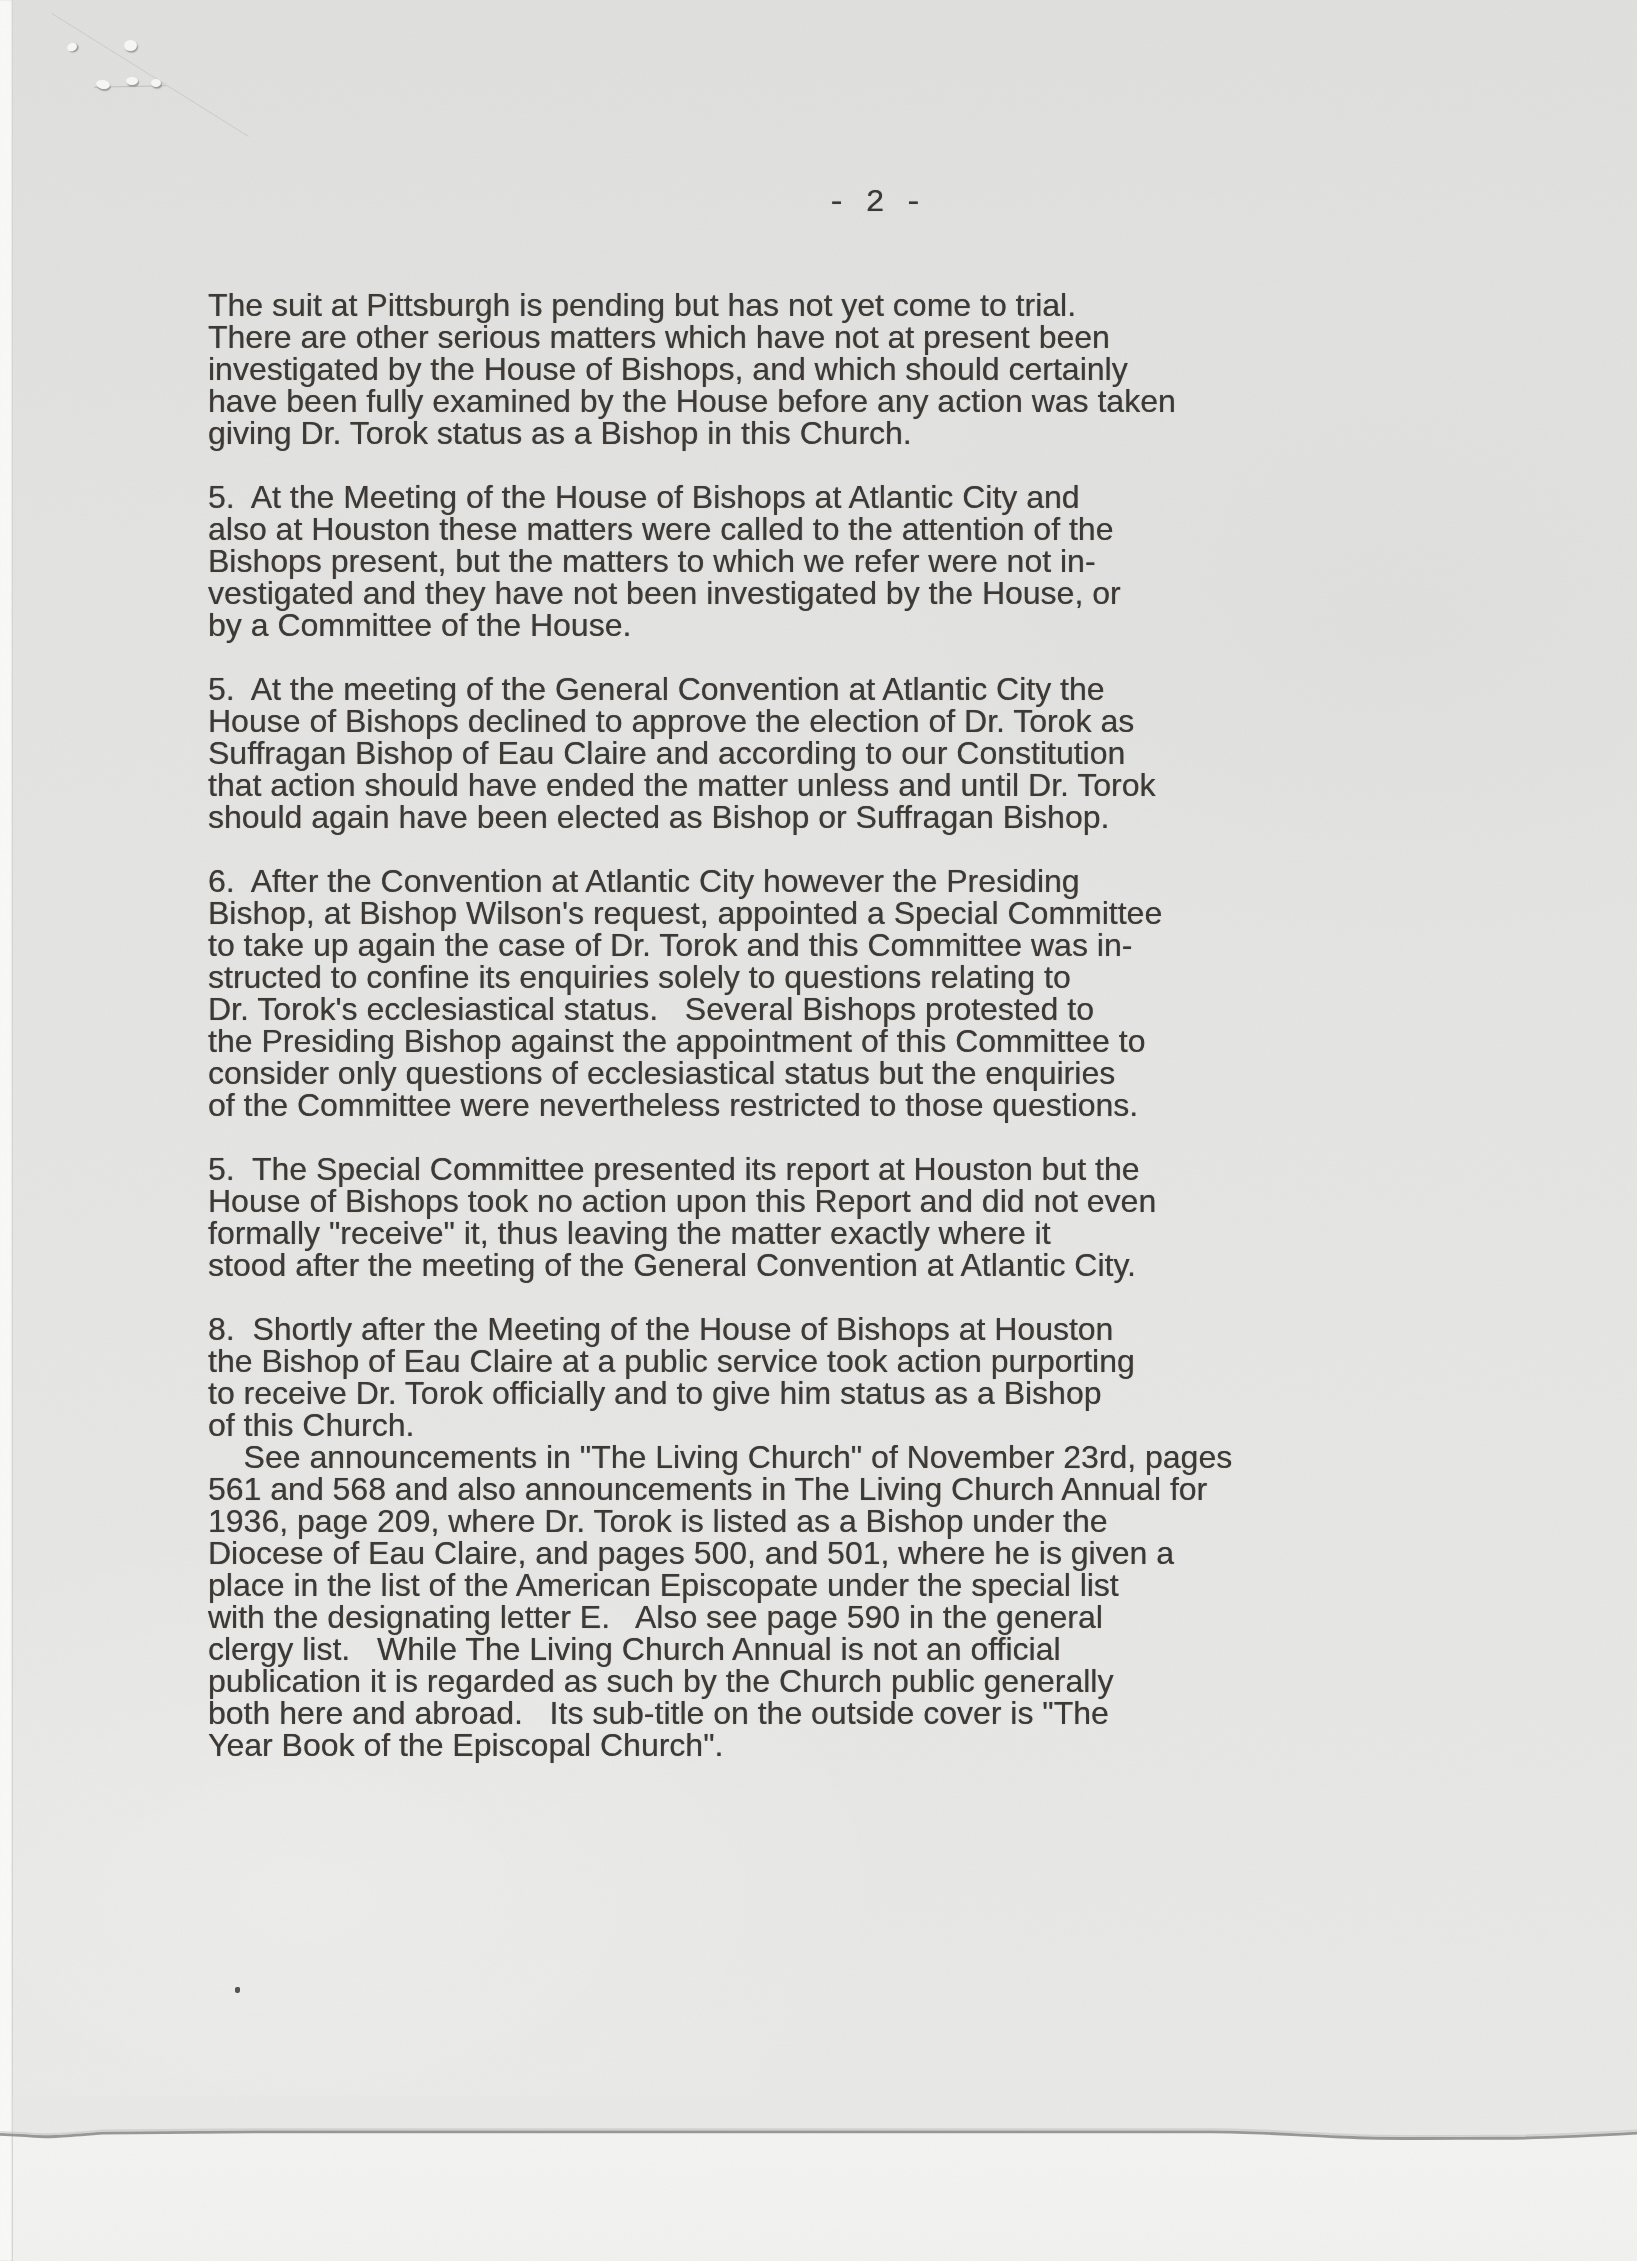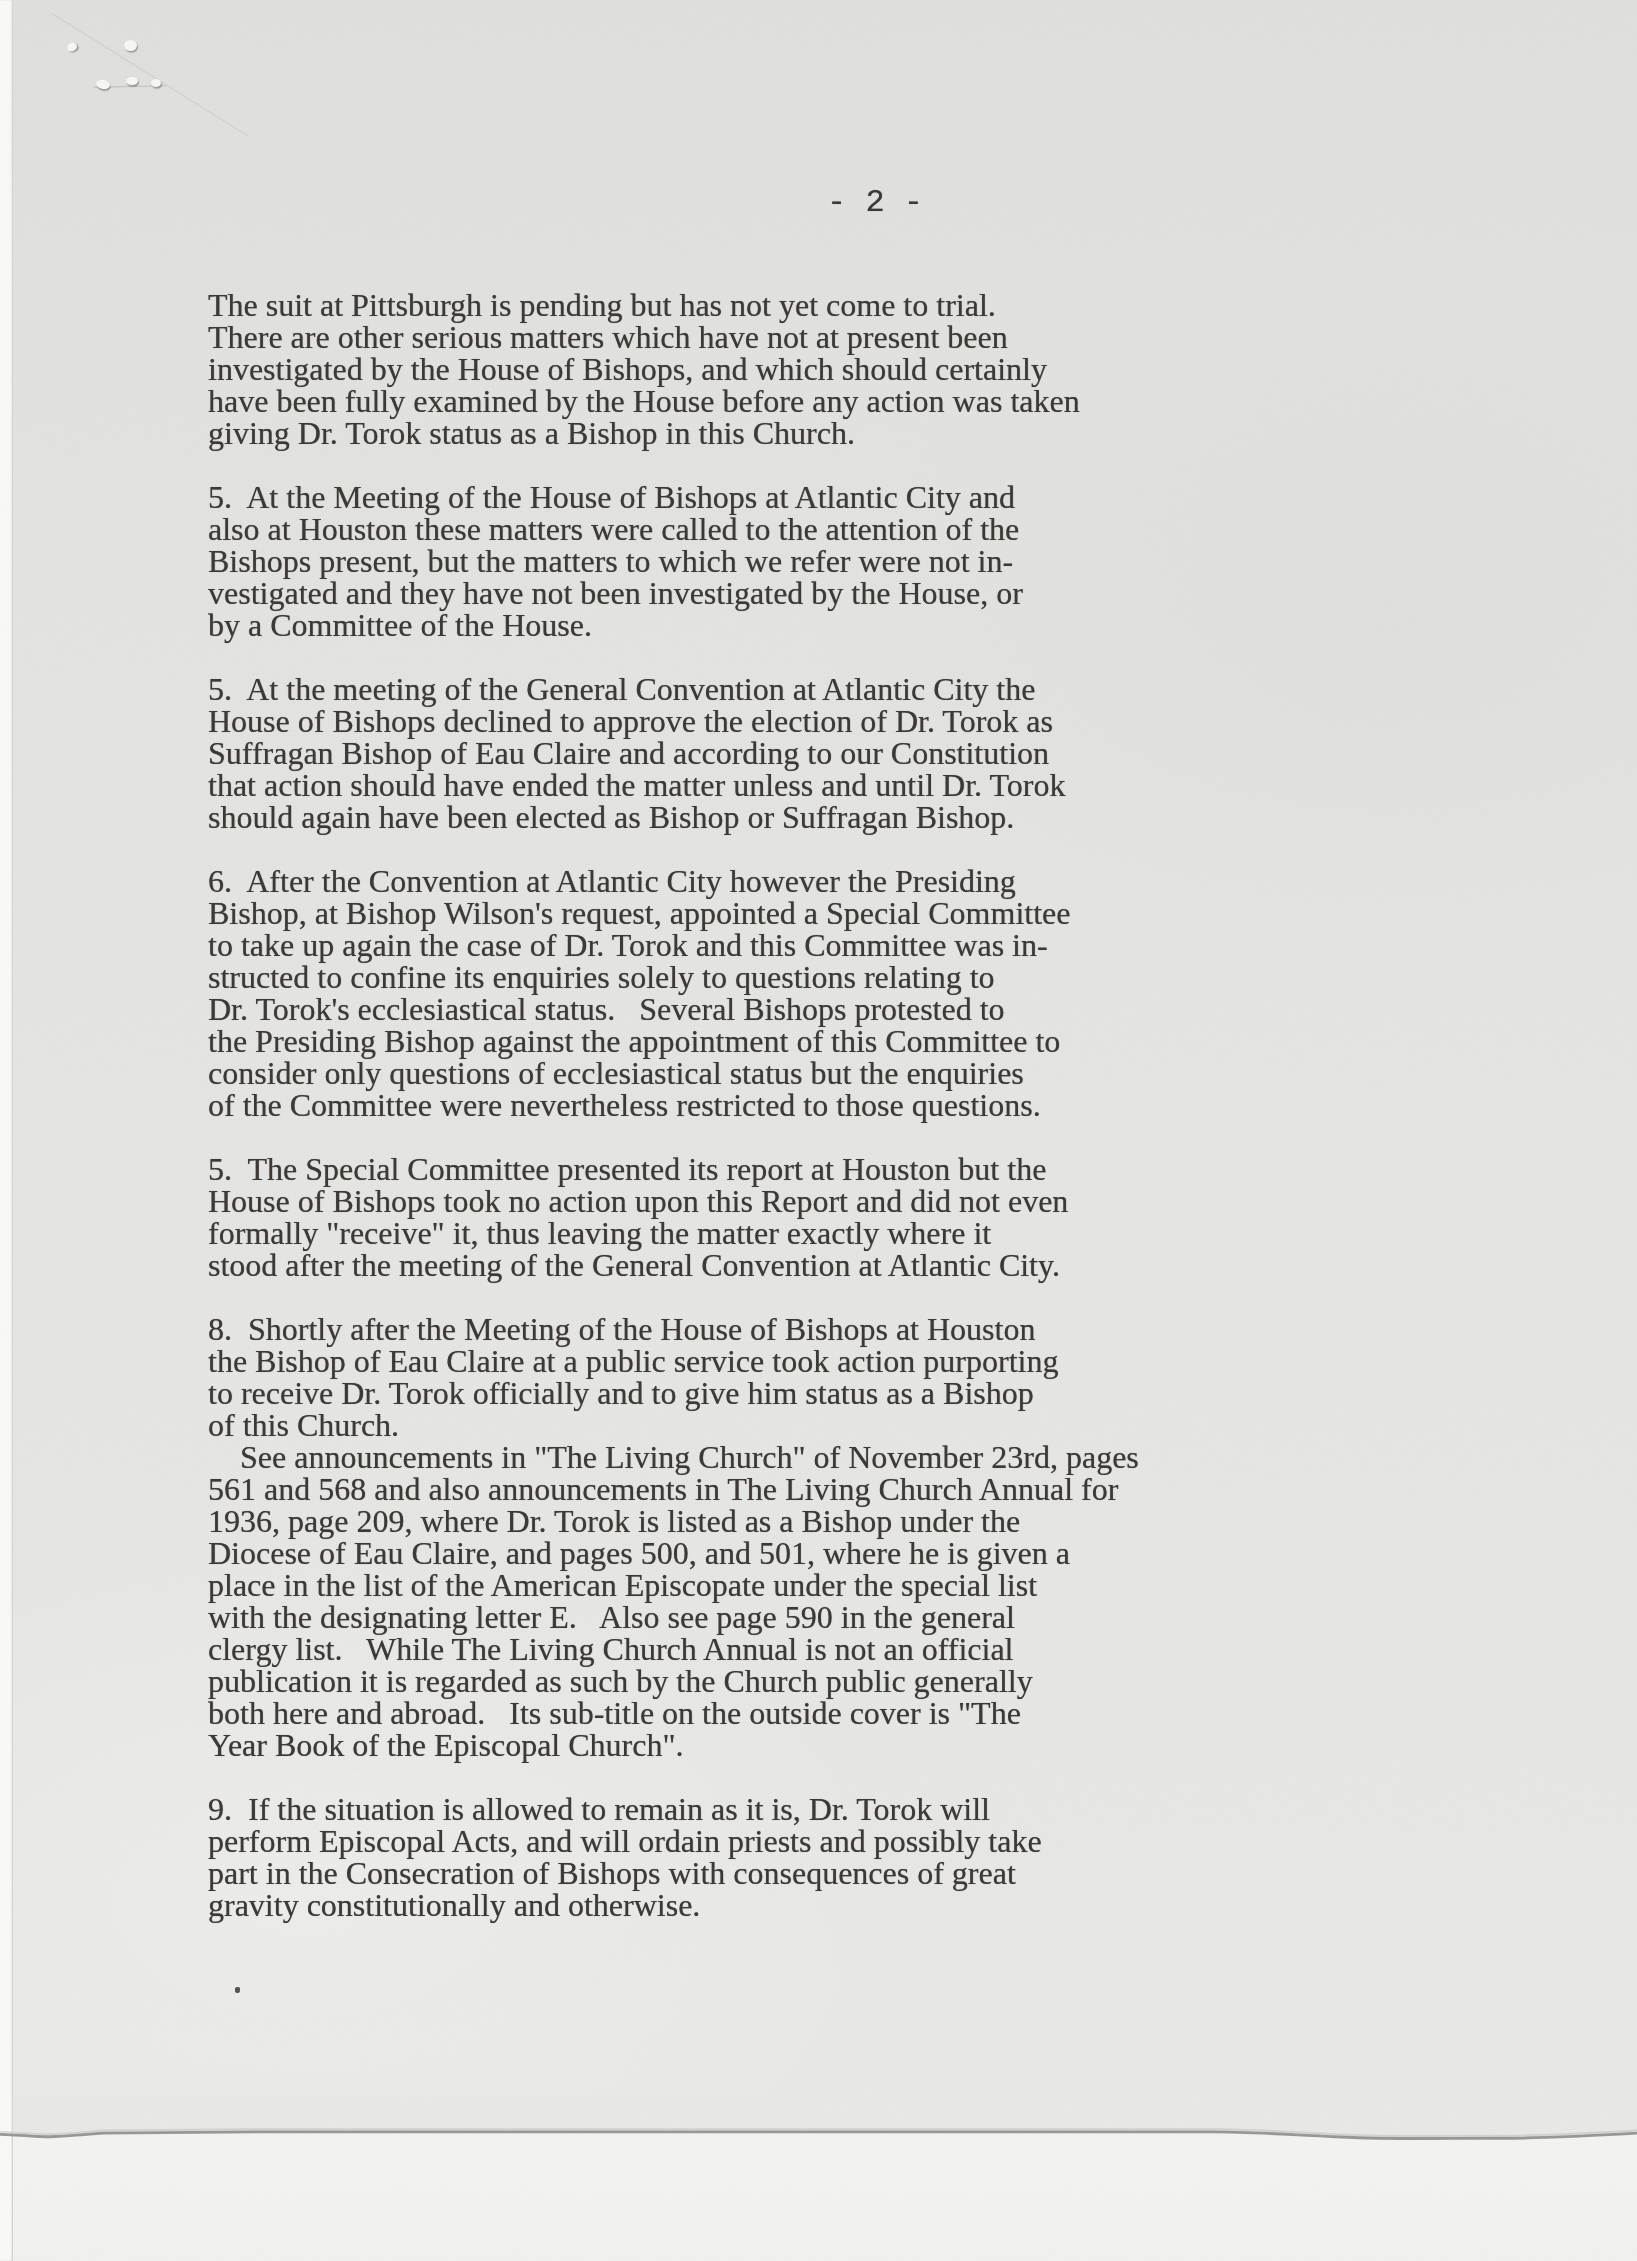--- a/index.html
+++ b/index.html
@@ -39,21 +39,21 @@
 
   .page-number {
     position: absolute; left: 814px; top: 187px;
     font-size: 32px; line-height: 32px; white-space: pre;
     color: var(--ink);
     text-shadow: 0 0 0.8px rgba(52,49,44,0.55);
   }
 
   .body-text { position: absolute; left: 195px; top: 289px; }
   .para {
-    font-family: Liberation Serif, serif;
+    font-family: Liberation Sans, sans-serif;
     font-size: 32px; line-height: 32px;
     white-space: pre;
     margin: 0 0 32px 0;
     color: var(--ink);
     text-shadow: 0 0 0.8px rgba(52,49,44,0.55), 0.4px 0.4px 0 rgba(52,49,44,0.18);
   }
 
   
   .hole {
     position: absolute; background: #f7f7f6; border-radius: 50%;
@@ -138,24 +138,20 @@
     See announcements in "The Living Church" of November 23rd, pages
 561 and 568 and also announcements in The Living Church Annual for
 1936, page 209, where Dr. Torok is listed as a Bishop under the
 Diocese of Eau Claire, and pages 500, and 501, where he is given a
 place in the list of the American Episcopate under the special list
 with the designating letter E.   Also see page 590 in the general
 clergy list.   While The Living Church Annual is not an official
 publication it is regarded as such by the Church public generally
 both here and abroad.   Its sub-title on the outside cover is "The
 Year Book of the Episcopal Church".</pre>
-        <pre class="para">9.  If the situation is allowed to remain as it is, Dr. Torok will
-perform Episcopal Acts, and will ordain priests and possibly take
-part in the Consecration of Bishops with consequences of great
-gravity constitutionally and otherwise.</pre>
       </div>
 
     <span class="stray-dot"></span>
   </div>
 
   <svg class="edge-svg" viewBox="0 0 2540 100" preserveAspectRatio="none">
     <path d="M20 0 H2540 V58
          C2470 62 2400 66 2330 66
          C2240 66 2160 68 2080 64
          C1990 60 1940 56 1880 56

